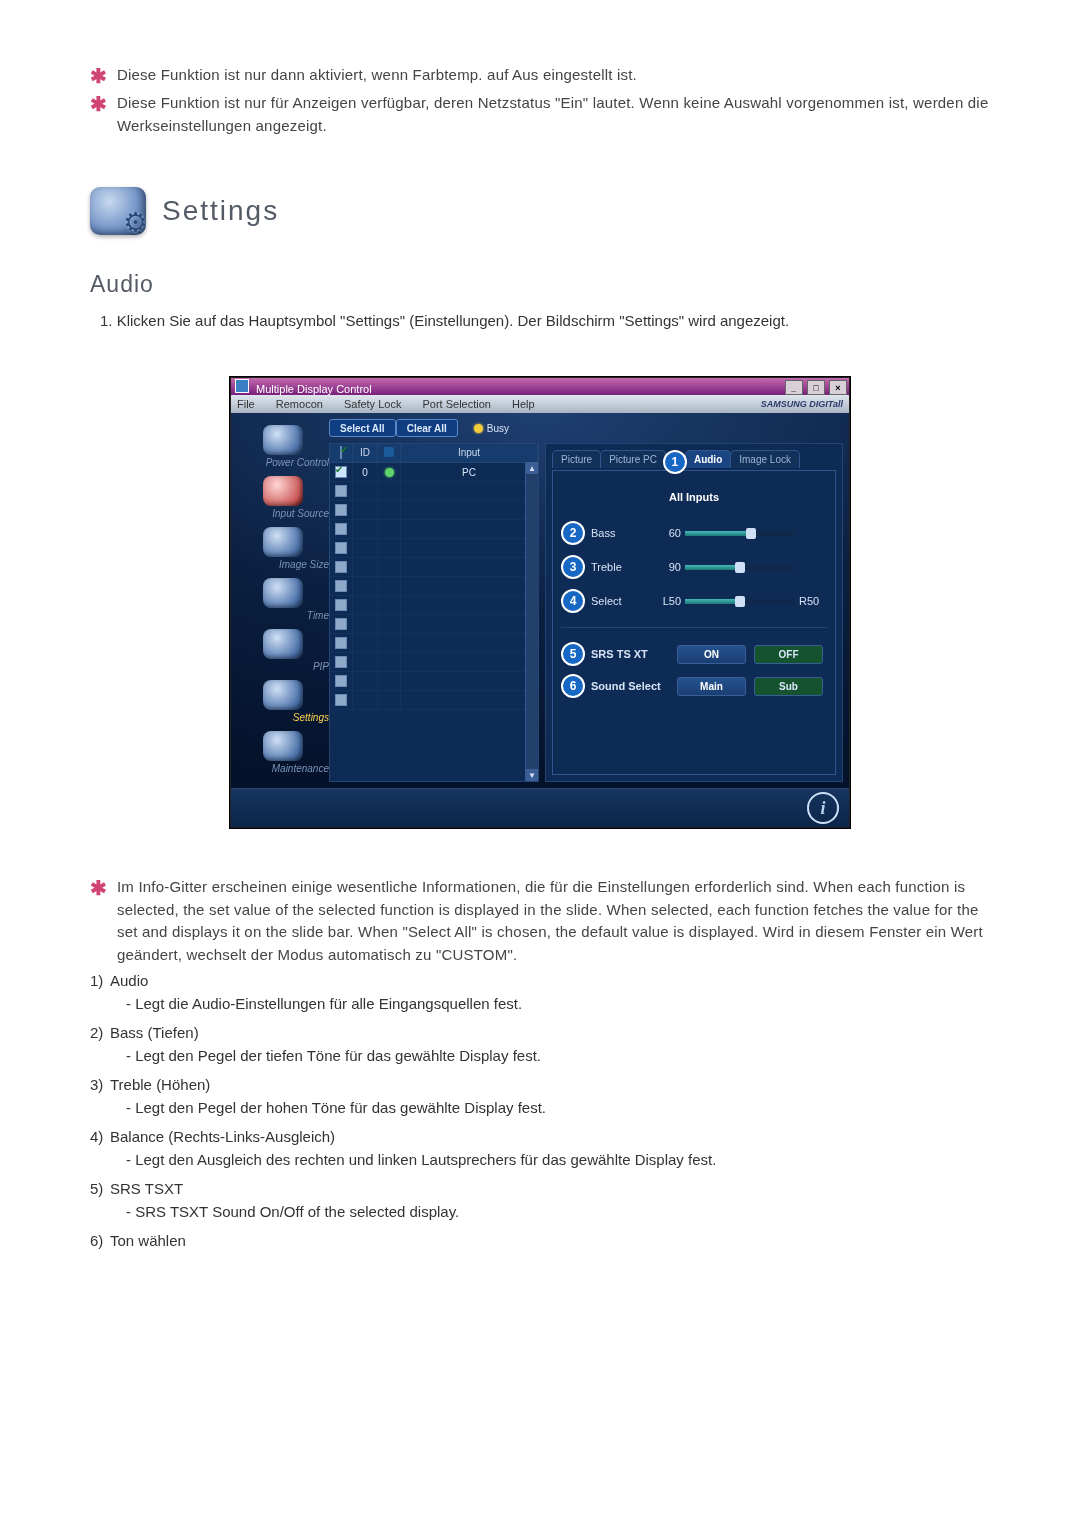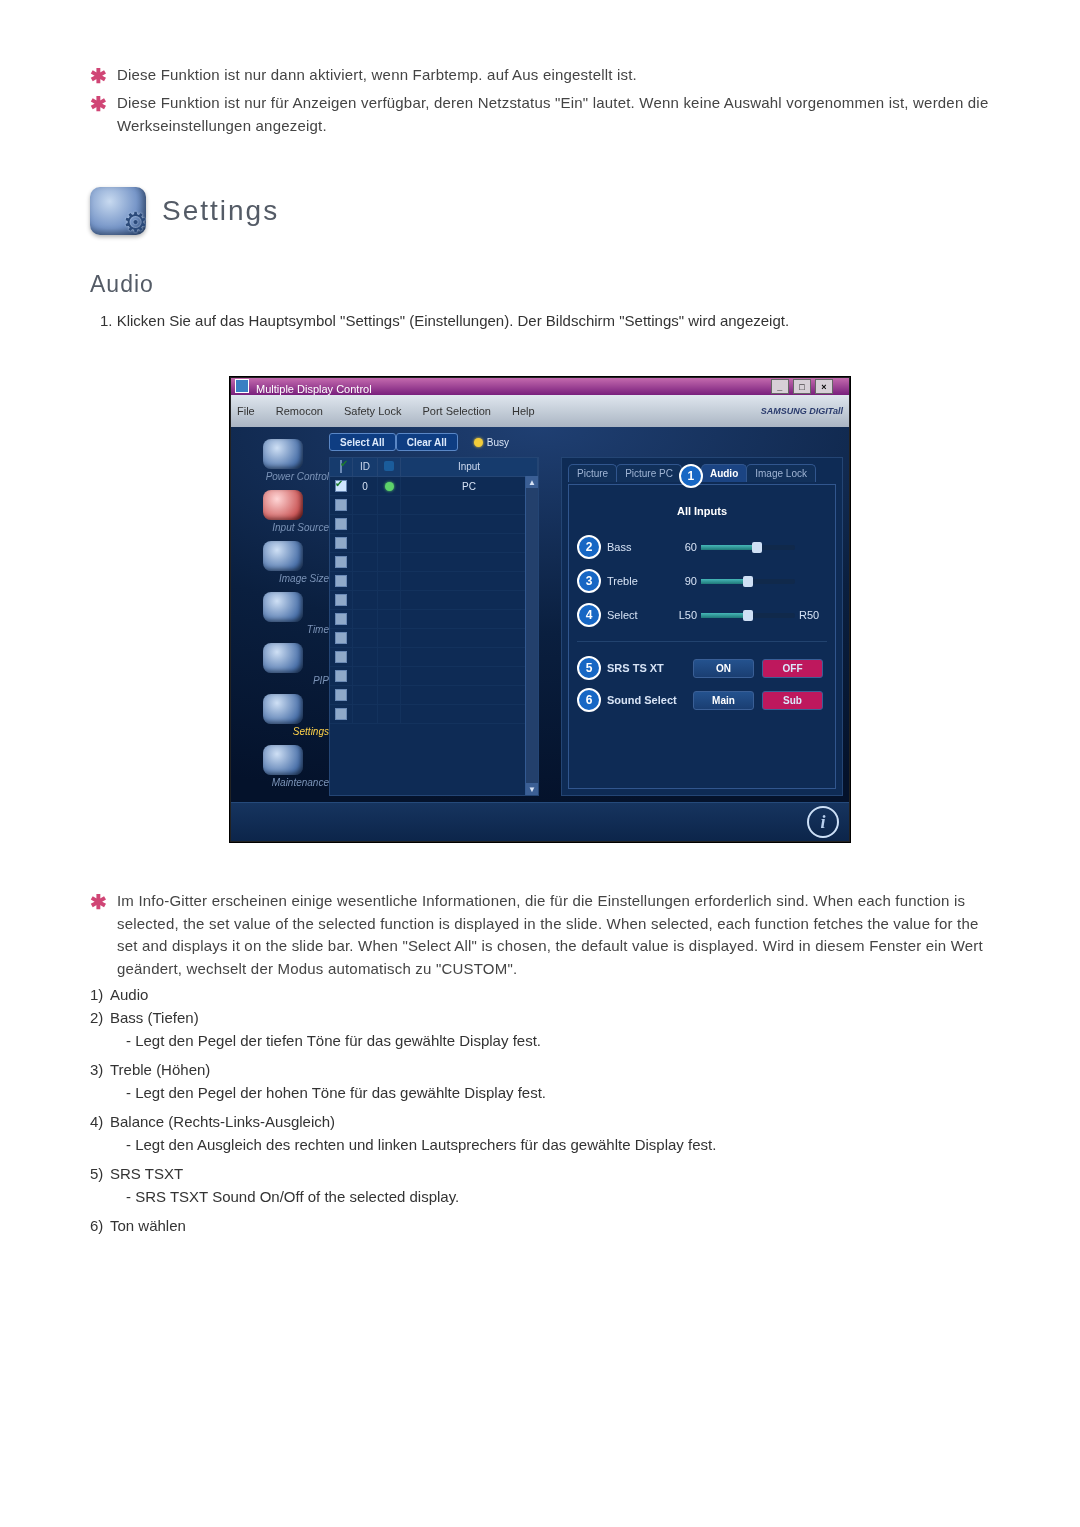--- a/index.html
+++ b/index.html
@@ -73,36 +73,36 @@
   .app{
     width:618px;
     background:#0d2446;
     border:1px solid #222;
     box-shadow:0 0 0 1px #000;
     font-size:11px;
     color:#d7e3f5;
   }
   .titlebar{
     display:flex;
-    align-items:center;
+    align-items:flex-end;
     justify-content:space-between;
     background:linear-gradient(#c46aae,#781f7c);
     color:#fff;
     height:17px;
-    padding:0 16px 0 4px;
+    padding:0 2px 0 4px;
   }
   .titlebar .t-icon{width:12px;height:12px;background:#3a7fc3;border:1px solid #fff;display:inline-block;margin-right:4px;}
   .win-btns span{
     display:inline-flex;align-items:center;justify-content:center;
     width:16px;height:13px;background:#d7d0d7;color:#000;
     border:1px solid #666;margin-left:1px;font-size:9px;font-weight:bold;
   }
   .menubar{
     display:flex;align-items:center;justify-content:space-between;
-    background:linear-gradient(#dfe6ee,#aab5c3);height:32px;padding:0 6px;color:#333;text-align:right;
+    background:linear-gradient(#dfe6ee,#aab5c3);height:18px;padding:0 6px;color:#333;text-align:right;
   }
   .menubar .menus span{margin-right:18px;font-size:11px;}
   .brand{font-size:9px;font-style:italic;color:#2a3b6d;font-weight:bold;}
   .client{
     display:flex;
     padding:6px;
     background:radial-gradient(ellipse 140% 100% at 50% 0%,#1f3f72 0%,#0a1f3f 55%,#04122b 100%);
   }
   .sidebar{
     width:92px;
@@ -123,21 +123,21 @@
   .sb-sel .sb-label{color:#ffd24a;}
   .main{flex:1;display:flex;flex-direction:column;}
   .btnrow{display:flex;align-items:center;padding:0 0 6px 0;}
   .pill{
     display:inline-flex;align-items:center;justify-content:center;
     background:#0e3d82;border:1px solid #5a87c6;border-radius:3px;
     height:16px;padding:0 10px;font-size:10px;font-weight:bold;color:#dce9fb;
   }
   .busy-dot{width:9px;height:9px;border-radius:50%;background:#f2cc3a;display:inline-block;margin-right:4px;box-shadow:0 0 3px #f2cc3a;}
   .busy-lbl{font-size:10px;}
-  .panes{display:flex;gap:22px;flex:1;}
+  .panes{display:flex;gap:6px;flex:1;}
   .grid{
     width:208px;background:#0e2b55;border:1px solid #244574;position:relative;
   }
   .ghead{display:flex;background:#163b6d;border-bottom:1px solid #244574;}
   .gh{font-size:10px;color:#cdd9ee;text-align:center;padding:3px 0;border-right:1px solid #244574;}
   .gh.c1{width:22px;}
   .gh.c2{width:24px;}
   .gh.c3{width:22px;}
   .gh.c4{flex:1;}
   .grow{display:flex;border-bottom:1px solid #13325d;height:18px;align-items:center;}
@@ -175,21 +175,21 @@
   .sbar{flex:1;height:5px;background:#10294b;position:relative;border-radius:2px;}
   .sfill{position:absolute;left:0;top:0;bottom:0;background:linear-gradient(#46b8b8,#1f7878);}
   .sthumb{position:absolute;top:-3px;width:10px;height:11px;background:#cfe0f5;border-radius:2px;transform:translateX(-50%);}
   .srow .valR{width:28px;font-size:11px;text-align:left;margin-left:4px;}
   .divider{height:1px;background:#22436f;margin:14px 0;}
   .togrow{display:flex;align-items:center;margin:8px 0;}
   .togrow .lbl2{width:82px;font-size:11px;font-weight:bold;}
   .tbtn{
     flex:1;height:17px;margin:0 4px;border:1px solid #3a5f96;border-radius:3px;
     display:flex;align-items:center;justify-content:center;font-size:10px;font-weight:bold;
-    background:#be185d;color:#dbe7fb;
+    background:#14532d;color:#dbe7fb;
   }
   .tbtn.on{background:linear-gradient(#24528e,#1a3e72);color:#fff;}
   .statusbar{
     height:38px;background:linear-gradient(#16345f,#0c254a);
     display:flex;align-items:center;justify-content:flex-end;padding:0 10px;
     border-top:1px solid #254a7b;
   }
   .info-ball{
     width:28px;height:28px;border-radius:50%;border:2px solid #cde0f7;
     display:flex;align-items:center;justify-content:center;
@@ -476,20 +476,21 @@
     </div>
   </div>
 
   <div class="note-row">
     <span class="star">✱</span>
     <span>Im Info-Gitter erscheinen einige wesentliche Informationen, die für die Einstellungen erforderlich sind. When each function is selected, the set value of the selected function is displayed in the slide. When selected, each function fetches the value for the set and displays it on the slide bar. When "Select All" is chosen, the default value is displayed. Wird in diesem Fenster ein Wert geändert, wechselt der Modus automatisch zu "CUSTOM".</span>
   </div>
 
   <div class="list">
     <div class="li"><span class="num">1)</span><span>Audio</span></div>
+    <div class="li-sub">- Legt die Audio-Einstellungen für alle Eingangsquellen fest.</div>
 
     <div class="li"><span class="num">2)</span><span>Bass (Tiefen)</span></div>
     <div class="li-sub">- Legt den Pegel der tiefen Töne für das gewählte Display fest.</div>
 
     <div class="li"><span class="num">3)</span><span>Treble (Höhen)</span></div>
     <div class="li-sub">- Legt den Pegel der hohen Töne für das gewählte Display fest.</div>
 
     <div class="li"><span class="num">4)</span><span>Balance (Rechts-Links-Ausgleich)</span></div>
     <div class="li-sub">- Legt den Ausgleich des rechten und linken Lautsprechers für das gewählte Display fest.</div>
 

